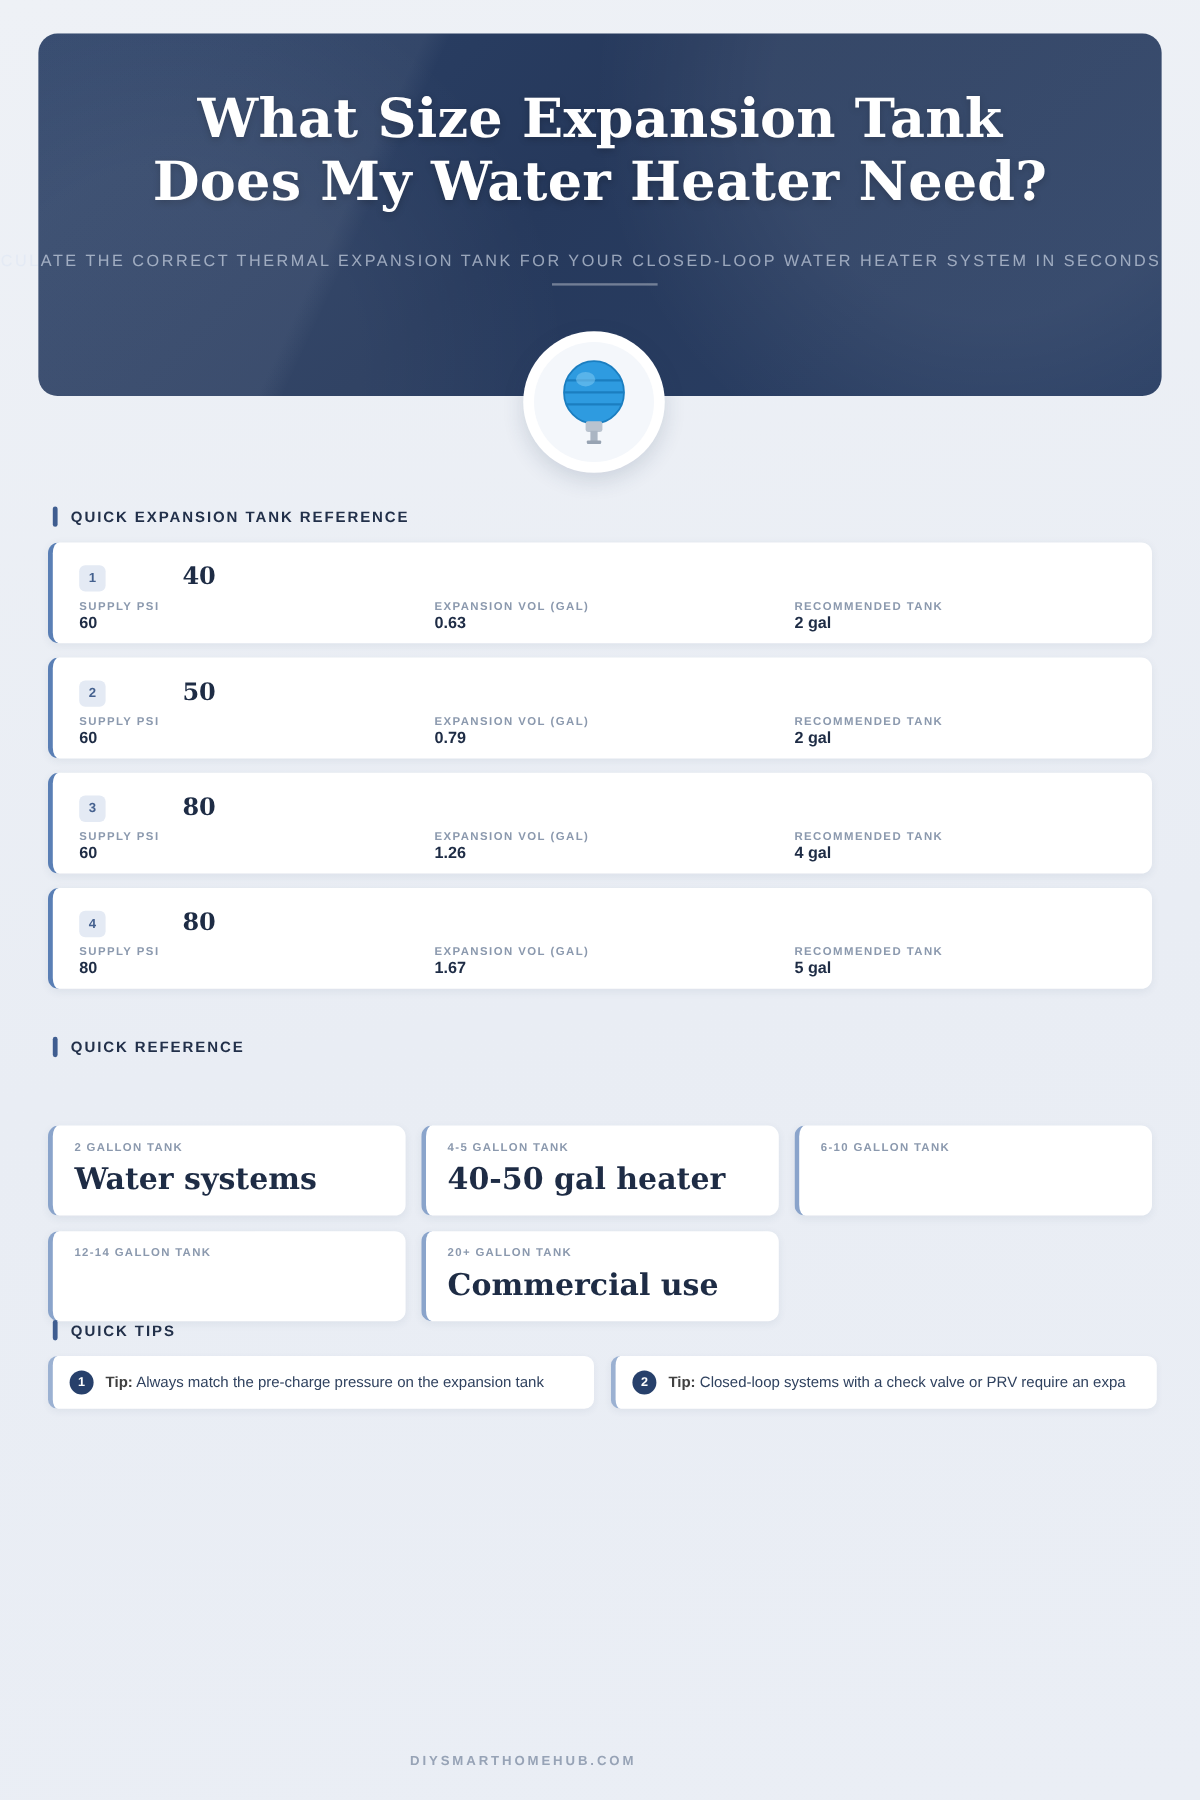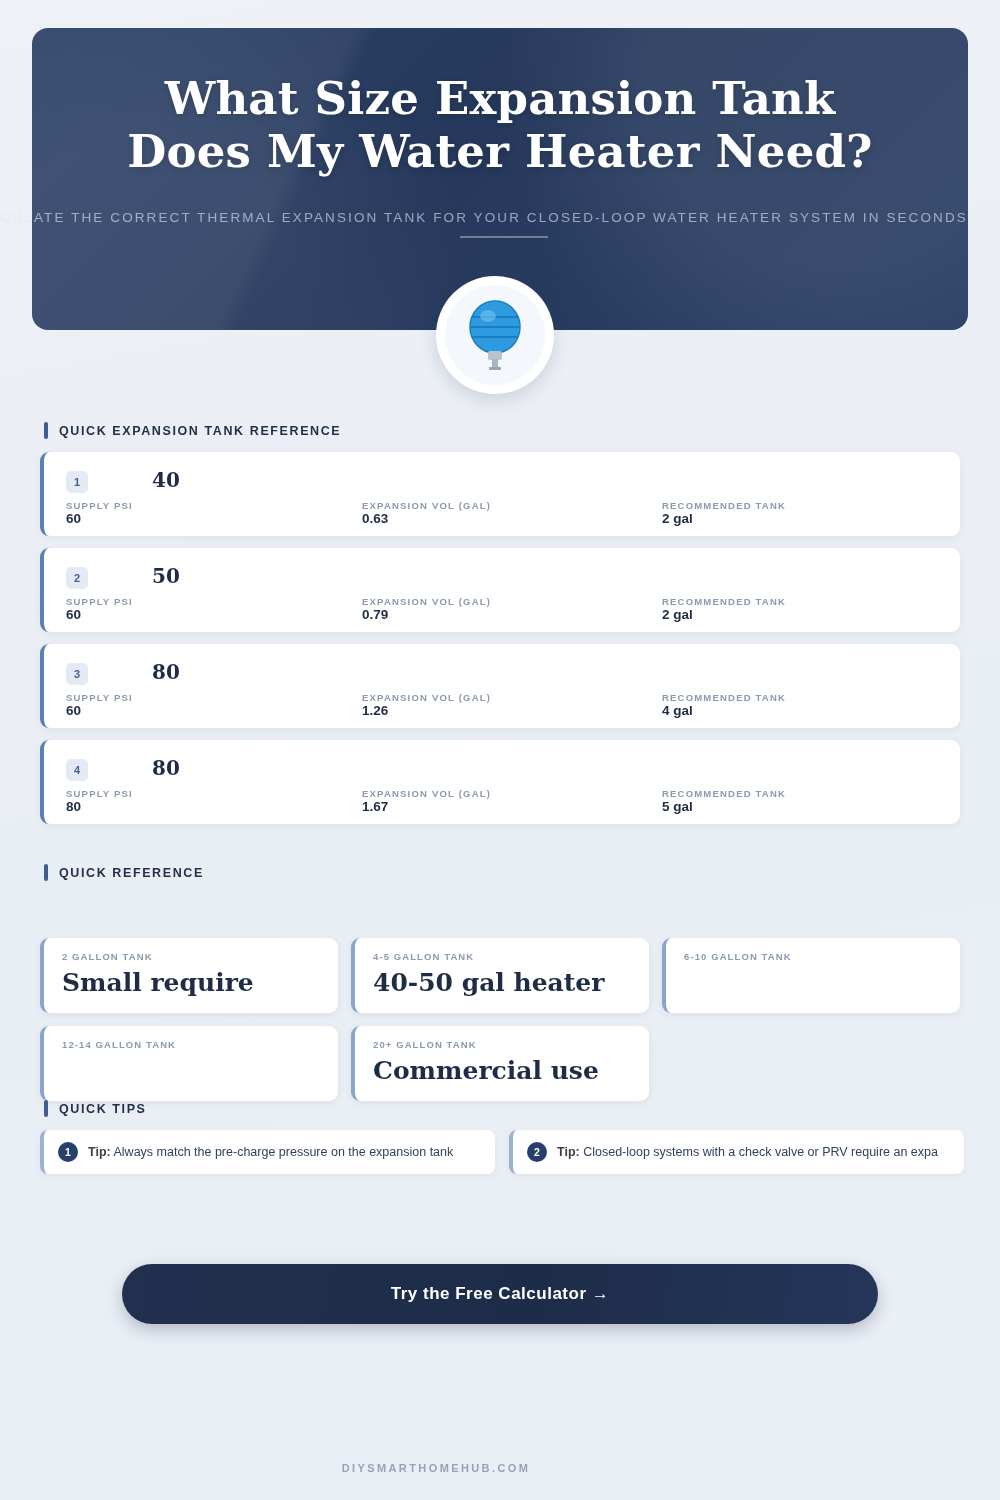--- a/index.html
+++ b/index.html
@@ -326,21 +326,21 @@
 
   <div class="sec-head" style="left:44px; top:864px;">
     <div class="sec-bar"></div>
     <div class="sec-title">QUICK REFERENCE</div>
   </div>
 
   <div class="qr">
     <div class="qr-grid">
       <div class="qr-card">
         <div class="qr-label">2 GALLON TANK</div>
-        <div class="qr-value">Small require</div>
+        <div class="qr-value">Water systems</div>
       </div>
       <div class="qr-card">
         <div class="qr-label">4-5 GALLON TANK</div>
         <div class="qr-value">40-50 gal heater</div>
       </div>
       <div class="qr-card">
         <div class="qr-label">6-10 GALLON TANK</div>
       </div>
       <div class="qr-card">
         <div class="qr-label">12-14 GALLON TANK</div>
@@ -363,17 +363,16 @@
         <div class="tip-num">1</div>
         <div class="tip-text"><b>Tip:</b> <span>Always match the pre-charge pressure on the expansion tank</span></div>
       </div>
       <div class="tip">
         <div class="tip-num">2</div>
         <div class="tip-text"><b>Tip:</b> <span>Closed-loop systems with a check valve or PRV require an expa</span></div>
       </div>
     </div>
   </div>
 
-  <div class="cta">Try the Free Calculator →</div>
 
   <div class="footer">DIYSMARTHOMEHUB.COM</div>
 
 </div>
 
 </body></html>

